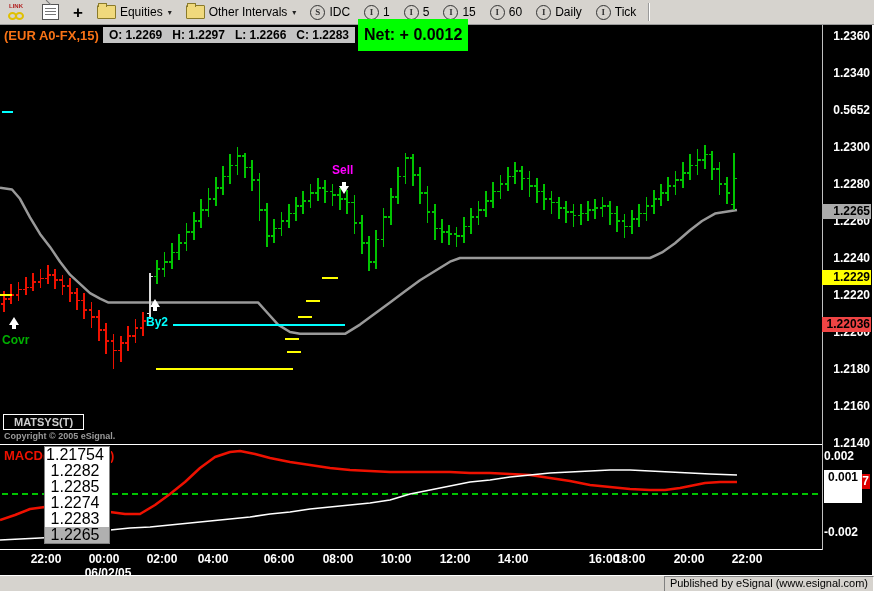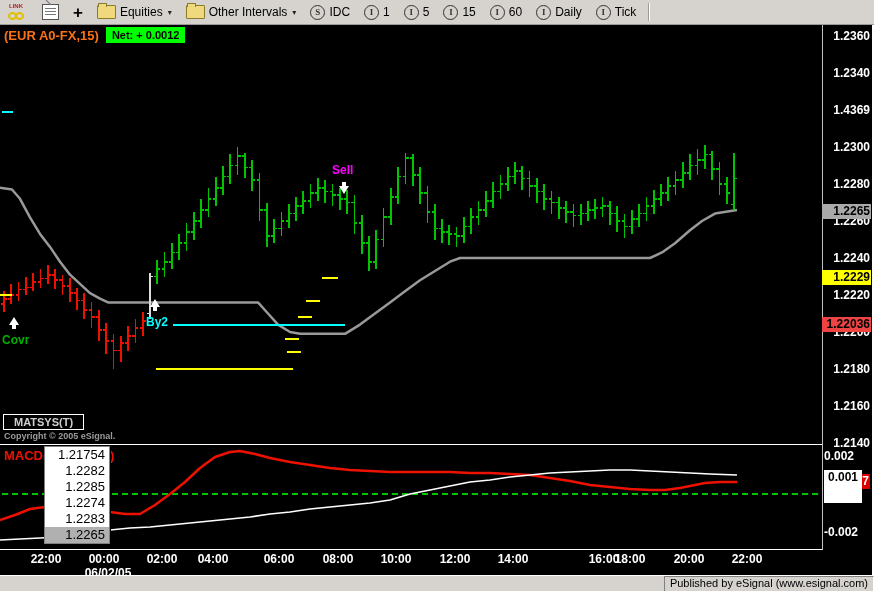--- a/index.html
+++ b/index.html
@@ -24,40 +24,40 @@
           border-radius:50%;font-size:9px;font-weight:bold;color:#333;font-family:"Liberation Serif",serif;}
   .tsep{width:1px;height:18px;background:#9a9a9a;border-right:1px solid #fff;margin:0 2px;}
   
   .stage{position:absolute;left:0;top:25px;width:874px;height:550px;background:#000;}
   .stage svg{position:absolute;left:0;top:0;}
   .right-edge{position:absolute;right:0;top:0;width:2px;height:550px;background:#fff;}
   
   .quote{position:absolute;left:2px;top:2px;display:flex;align-items:center;height:16px;font-weight:bold;}
   .qsym{color:#f97316;font-size:13px;padding:0 4px 0 2px;white-space:nowrap;}
   .qvals{display:flex;align-items:center;background:#c4c4c4;height:16px;padding:0 6px;gap:10px;font-size:12px;color:#000;white-space:nowrap;}
-  .qnet{display:flex;align-items:center;height:16px;margin-left:3px;padding:0 6px;font-size:11px;color:#000;white-space:nowrap;}
+  .qnet{display:flex;align-items:center;height:32px;margin-left:3px;padding:0 6px;font-size:16px;color:#000;white-space:nowrap;}
   
   .axis-label{position:absolute;left:822px;width:48px;text-align:right;font-size:12px;font-weight:bold;color:#fff;height:14px;line-height:14px;}
   .badge{position:absolute;left:822px;width:49px;text-align:right;font-size:12px;font-weight:bold;color:#000;height:15px;line-height:15px;padding-right:1px;box-sizing:border-box;}
   .macd-axis-label{position:absolute;left:824px;width:48px;text-align:left;font-size:12px;font-weight:bold;color:#fff;height:14px;line-height:14px;}
   
   .ann-label{position:absolute;font-size:12px;font-weight:bold;white-space:nowrap;}
   .arrow-up{position:absolute;width:0;height:0;border-left:5px solid transparent;border-right:5px solid transparent;border-bottom:8px solid #fff;}
   .arrow-up:after{content:"";position:absolute;left:-2px;top:8px;width:4px;height:4px;background:#fff;}
   .arrow-down{position:absolute;width:0;height:0;border-left:5px solid transparent;border-right:5px solid transparent;border-top:8px solid #fff;}
   .arrow-down:before{content:"";position:absolute;left:-2px;top:-12px;width:4px;height:4px;background:#fff;}
   
   .matsys{position:absolute;left:3px;top:389px;border:1px solid #fff;color:#cfcfcf;background:#000;
           font-size:11px;font-weight:bold;padding:0 10px;height:14px;line-height:14px;}
   .copyright{position:absolute;left:4px;top:406px;color:#9a9a9a;font-size:9px;font-weight:bold;}
   
   .macd-label{position:absolute;top:423px;color:#ee1100;font-size:13px;font-weight:bold;}
   .popup{position:absolute;left:44px;top:421px;width:64px;background:#fff;border:1px solid #808080;
          box-shadow:1px 1px 0 #000;z-index:5;}
-  .popup-row{height:16px;line-height:16px;text-align:right;padding-right:4px;font-size:13px;color:#000;}
+  .popup-row{height:16px;line-height:16px;text-align:center;padding-right:4px;font-size:16px;color:#000;}
   .popup-row.sel{background:#b0b0b0;}
   .macd-badge-red{position:absolute;left:824px;top:449px;width:46px;height:15px;background:#dd0000;color:#fff;
                   font-size:12px;font-weight:bold;text-align:right;line-height:15px;padding-right:1px;box-sizing:border-box;z-index:2;}
   .macd-badge-white{position:absolute;left:824px;top:445px;width:38px;height:33px;background:#fff;color:#000;
                   font-size:12px;font-weight:bold;text-align:center;line-height:15px;z-index:3;}
   
   .time-label{position:absolute;top:527px;width:46px;margin-left:-23px;text-align:center;color:#fff;font-size:12px;font-weight:bold;}
   .date-label{position:absolute;top:541px;left:78px;width:60px;text-align:center;color:#fff;font-size:12px;font-weight:bold;}
   
   .statusbar{position:absolute;left:0;top:575px;width:874px;height:16px;background:#d6d3ce;border-top:1px solid #fff;box-sizing:border-box;display:flex;justify-content:flex-end;}
@@ -449,20 +449,26 @@
         <line x1="0" y1="419.5" x2="822" y2="419.5" stroke="#ffffff" stroke-width="1" shape-rendering="crispEdges"></line>
         <line x1="0" y1="524.5" x2="822" y2="524.5" stroke="#ffffff" stroke-width="1" shape-rendering="crispEdges"></line>
         <line x1="822.5" y1="0" x2="822.5" y2="525" stroke="#c0c0c0" stroke-width="1" shape-rendering="crispEdges"></line>
         <line x1="2" y1="469" x2="820" y2="469" stroke="#00c400" stroke-width="2" shape-rendering="crispEdges" stroke-dasharray="6 4"></line>
         <polyline points="0,495 15,490 30,484 45,482 60,483 80,485 95,487 110,487 125,489 140,489 155,480 170,469 185,457 200,443 215,432 230,427 240,426 255,429 270,433 290,437 310,440 330,443 350,445 370,446 390,447 410,447 430,447 450,447 470,448 490,448 510,449 530,450 550,453 570,456 590,460 610,462 630,464 650,465 665,465 680,463 695,460 705,458 720,457 737,457" fill="none" stroke="#ee1100" stroke-width="2.5" stroke-linejoin="round"></polyline>
         <polyline points="0,515 20,514 40,513 60,512 80,510 100,507 110,505 130,503 150,502 170,500 190,498 210,496 230,494 250,492 270,489 290,487 310,484 330,482 350,480 370,478 390,475 410,469 430,465 450,461 470,457 490,455 510,452 530,450 550,448 570,447 590,446 610,445 630,445 650,446 670,447 690,448 710,449 737,450" fill="none" stroke="#ffffff" stroke-width="1.6" stroke-linejoin="round"></polyline>
       </svg>
 
     <div class="quote">
       <span class="qsym">(EUR A0-FX,15)</span>
+      <span class="qvals" id="quote-vals">
+          <span>O: 1.2269</span>
+          <span>H: 1.2297</span>
+          <span>L: 1.2266</span>
+          <span>C: 1.2283</span>
+        </span>
       <span class="qnet" id="quote-net" style="background: rgb(0, 255, 0);">Net: + 0.0012</span>
     </div>
 
     <div class="matsys">MATSYS(T)</div>
     <div class="copyright">Copyright © 2005 eSignal.</div>
 
     <div class="macd-label" style="left:4px">MACD(</div>
     <div class="macd-label" style="left:110px">)</div>
 
     <div class="popup" id="popup">
@@ -473,21 +479,21 @@
         <div class="popup-row">1.2283</div>
         <div class="popup-row sel">1.2265</div>
       </div>
 
     <div class="macd-badge-red">7</div>
     <div class="macd-badge-white">0.001</div>
 
     <div id="price-axis">
         <div class="axis-label" style="top: 4px;">1.2360</div>
         <div class="axis-label" style="top: 41px;">1.2340</div>
-        <div class="axis-label" style="top: 78px;">1.4369</div>
+        <div class="axis-label" style="top: 78px;">0.5652</div>
         <div class="axis-label" style="top: 115px;">1.2300</div>
         <div class="axis-label" style="top: 152px;">1.2280</div>
         <div class="axis-label" style="top: 189px;">1.2260</div>
         <div class="axis-label" style="top: 226px;">1.2240</div>
         <div class="axis-label" style="top: 263px;">1.2220</div>
         <div class="axis-label" style="top: 300px;">1.2200</div>
         <div class="axis-label" style="top: 337px;">1.2180</div>
         <div class="axis-label" style="top: 374px;">1.2160</div>
         <div class="axis-label" style="top: 411px;">1.2140</div>
         <div class="badge" style="top: 178.75px; background: rgb(170, 170, 170);">1.2265</div>

